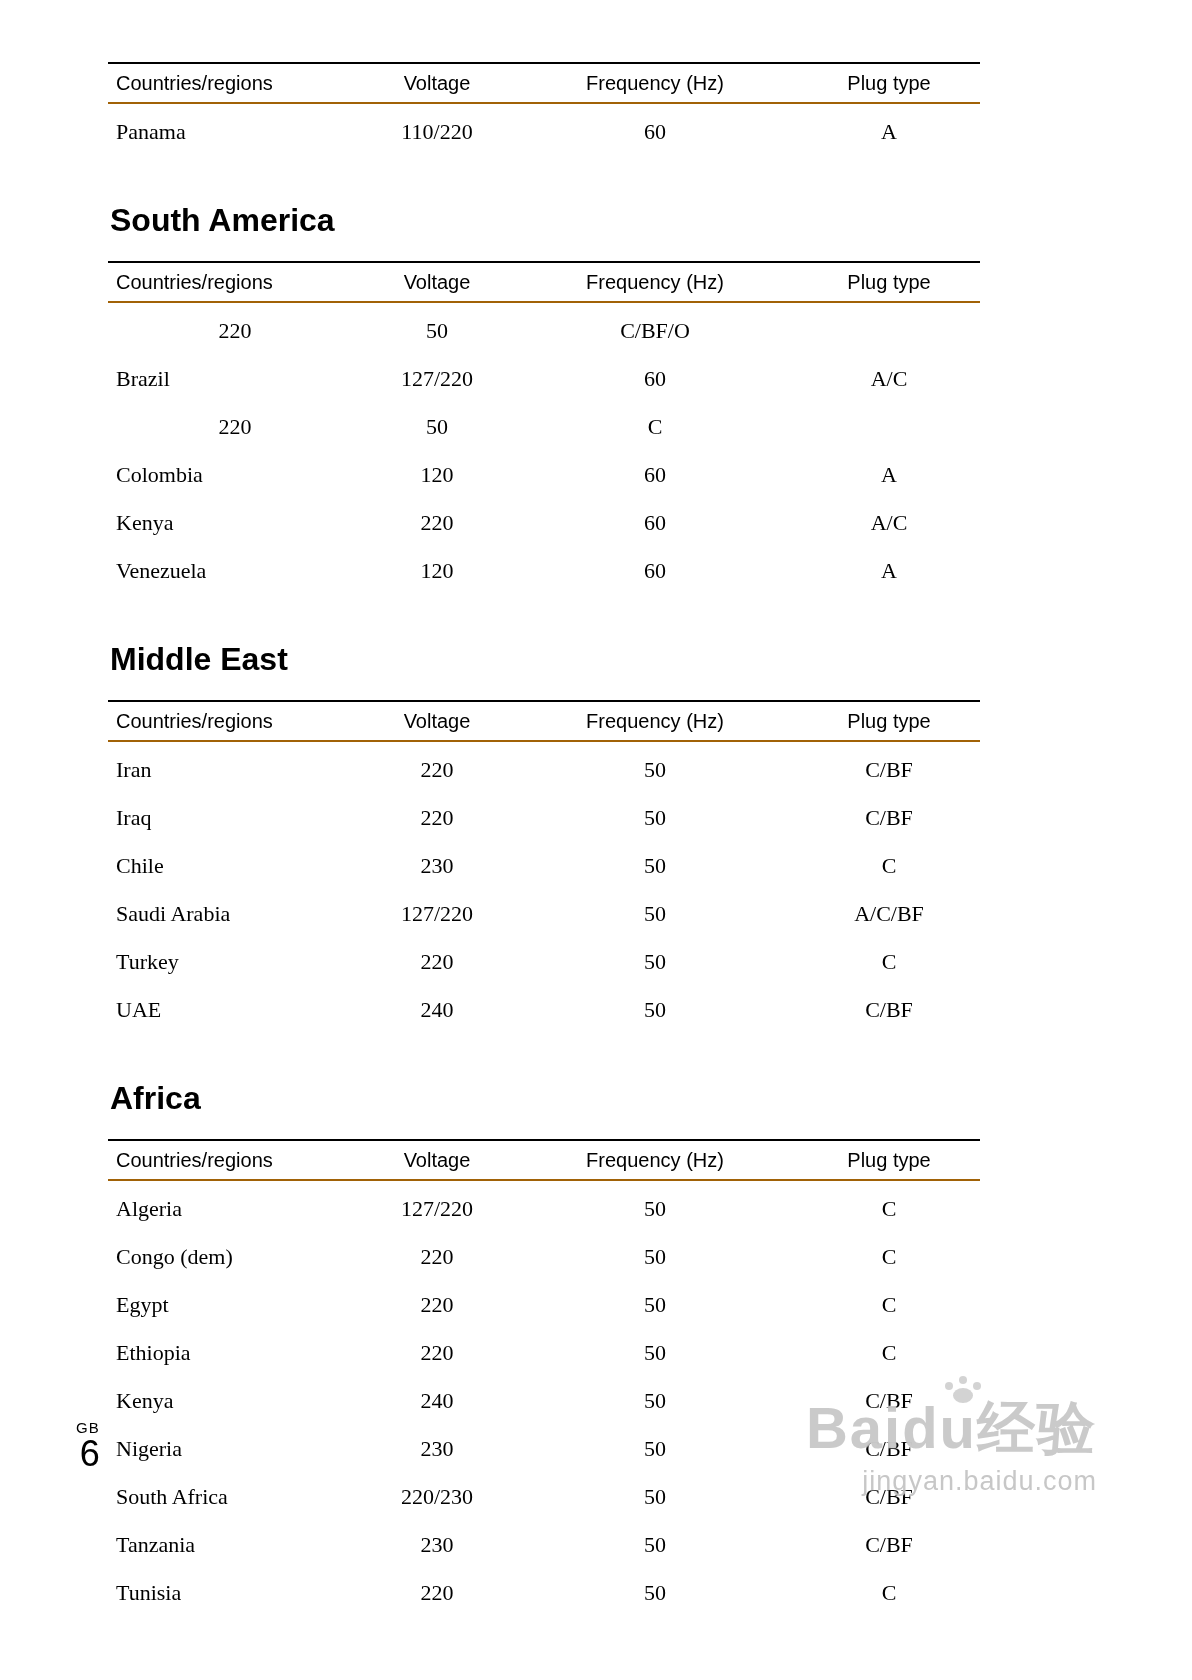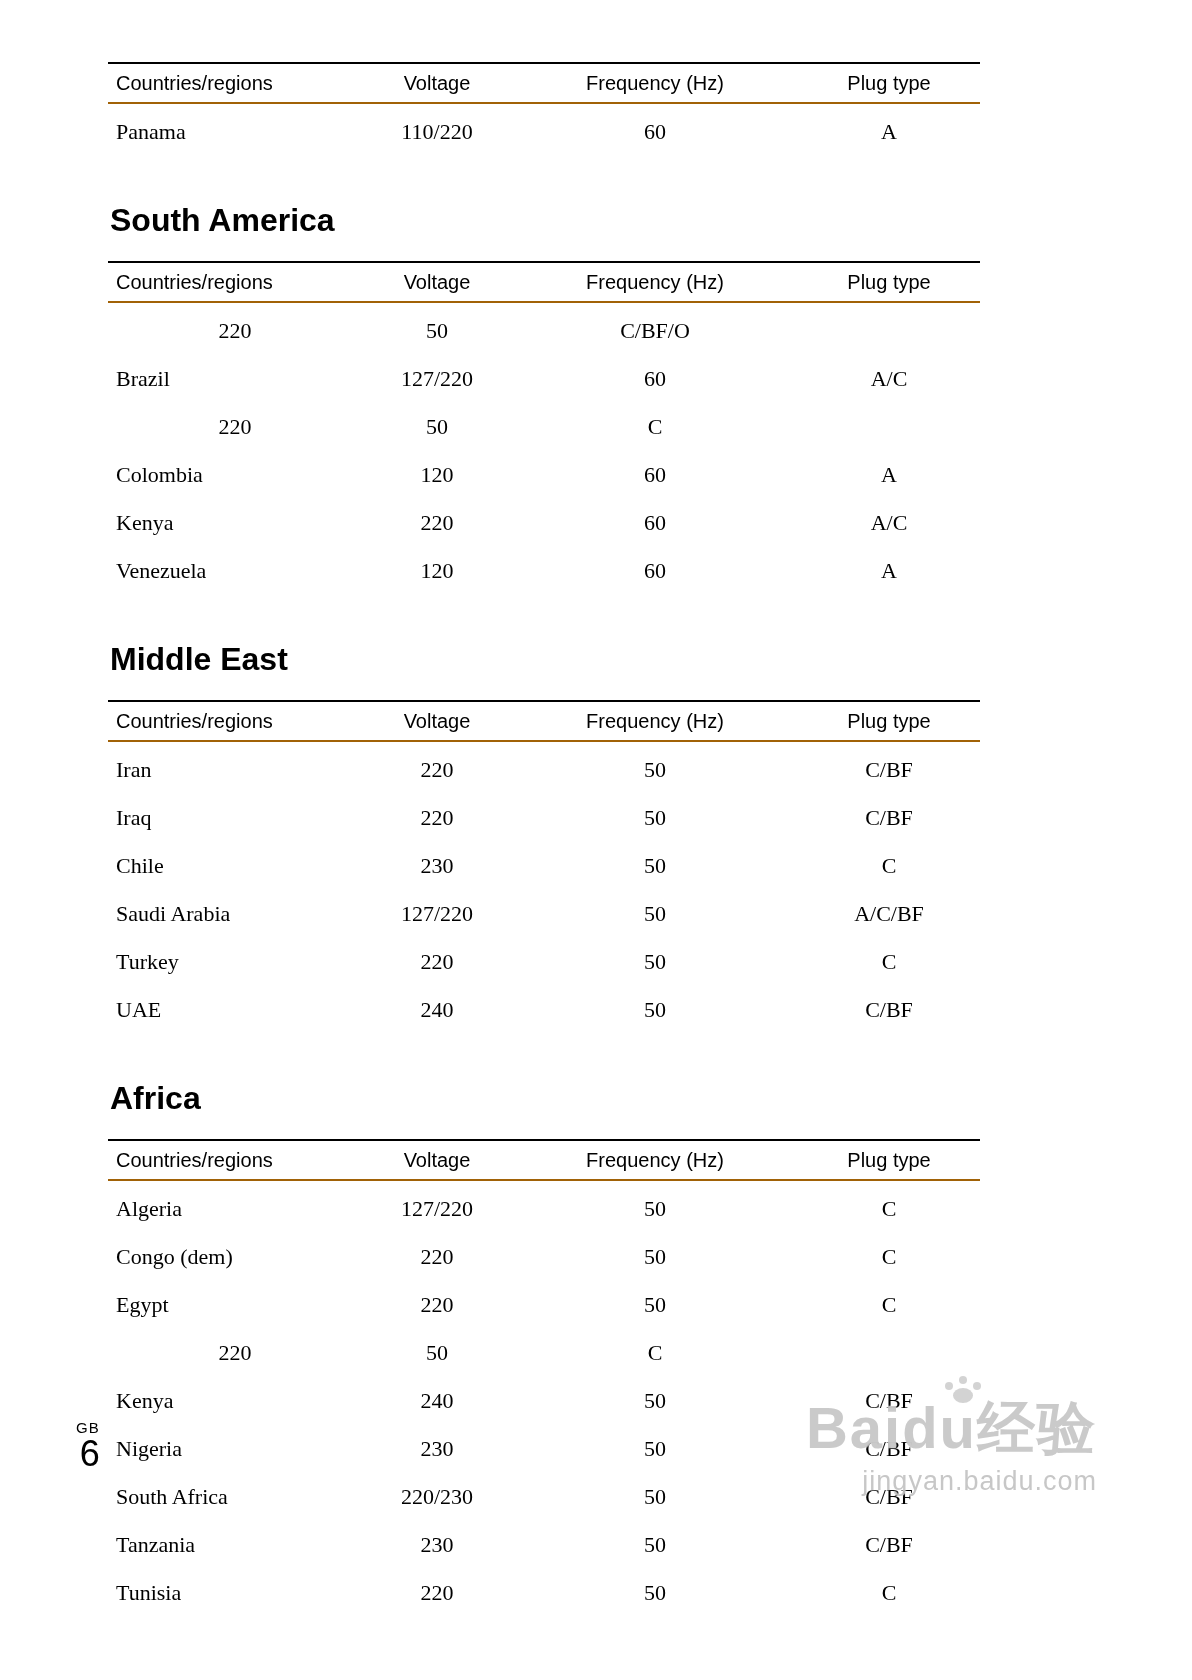--- a/index.html
+++ b/index.html
@@ -242,20 +242,21 @@
             <div class="cell">50</div>
             <div class="cell">C</div>
           </div>
           <div class="grid body-row">
             <div class="cell first">Egypt</div>
             <div class="cell">220</div>
             <div class="cell">50</div>
             <div class="cell">C</div>
           </div>
           <div class="grid body-row">
+            <div class="cell first">Ethiopia</div>
             <div class="cell">220</div>
             <div class="cell">50</div>
             <div class="cell">C</div>
           </div>
           <div class="grid body-row">
             <div class="cell first">Kenya</div>
             <div class="cell">240</div>
             <div class="cell">50</div>
             <div class="cell">C/BF</div>
           </div>

